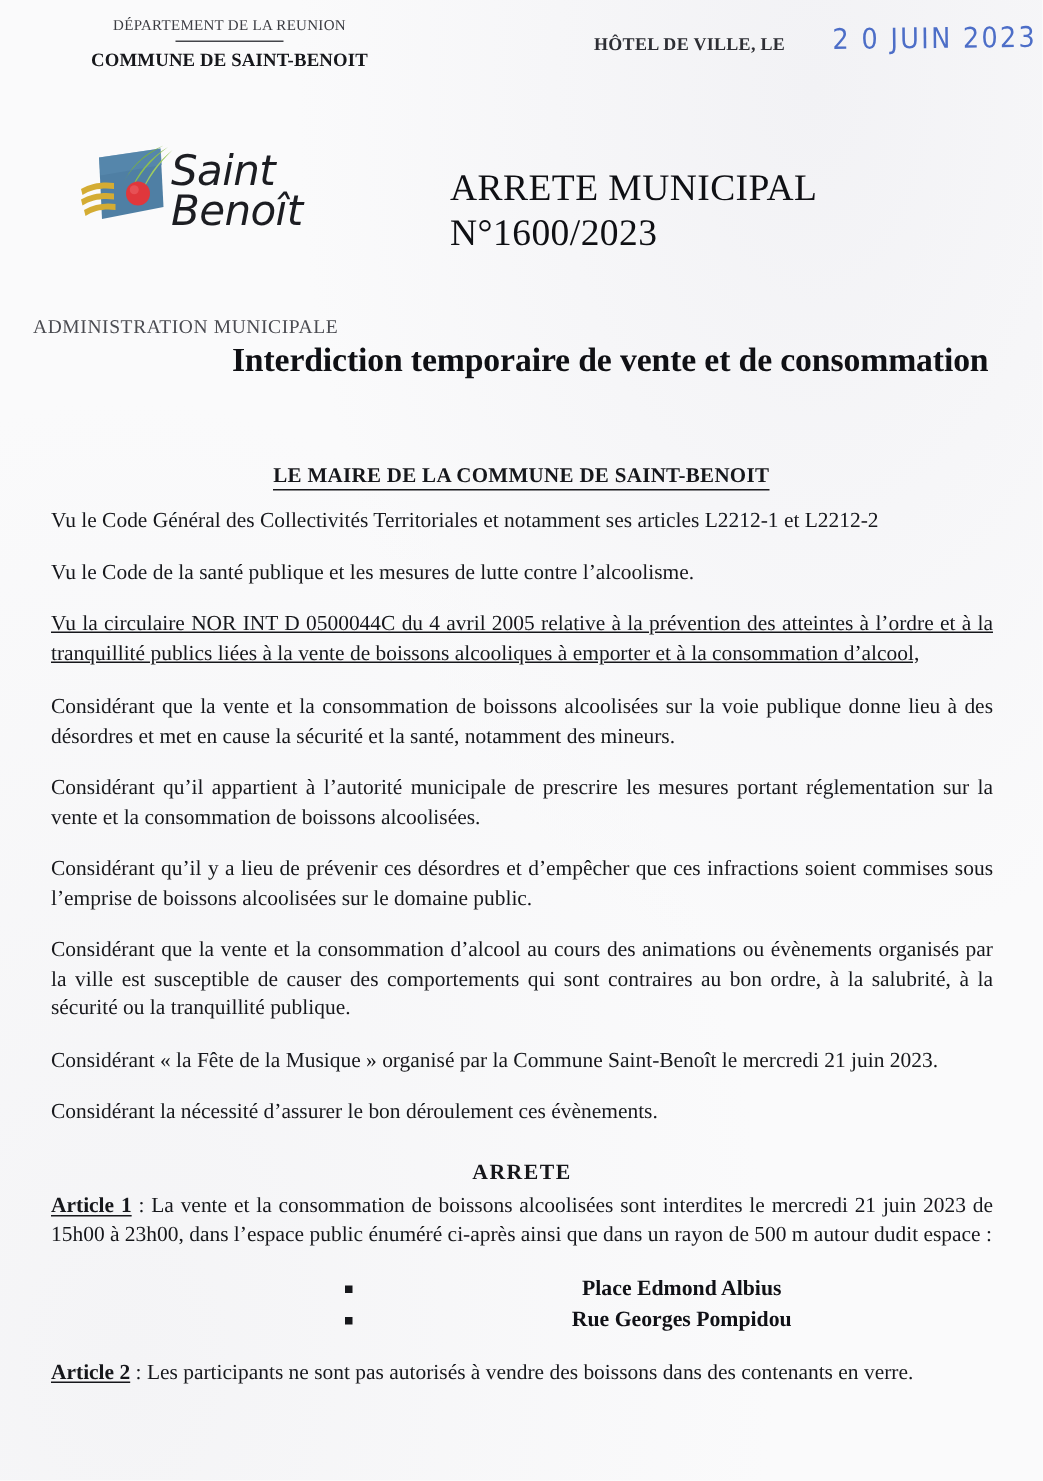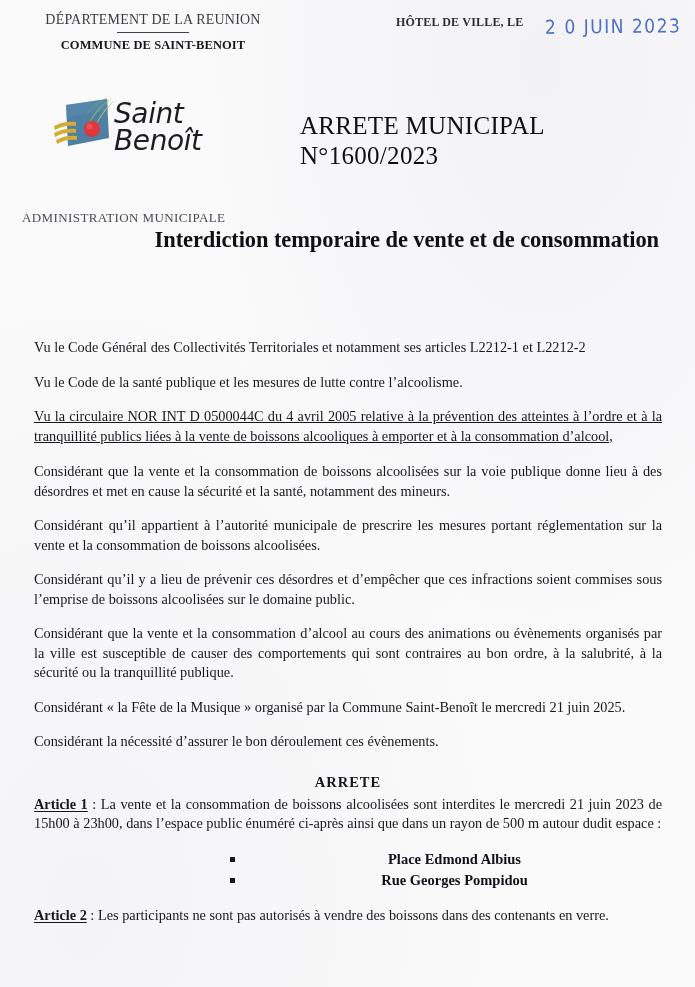--- a/index.html
+++ b/index.html
@@ -34,21 +34,21 @@
     height: 60px;
   }
   .hdr-left {
     position: absolute;
     left: 4px;
     top: 12px;
     width: 250px;
     text-align: center;
   }
   .dept {
-    font-size: 14px;
+    font-size: 10px;
     letter-spacing: .2px;
     color: #3b3c42;
     white-space: nowrap;
   }
   .hdr-rule {
     width: 72px;
     height: 1px;
     background: #43444a;
     margin: 4px auto 5px auto;
   }
@@ -57,22 +57,22 @@
     font-weight: bold;
     letter-spacing: .1px;
     color: #16171b;
     white-space: nowrap;
   }
   .hdr-right {
     position: absolute;
     left: 372px;
     top: 15px;
     display: flex;
-    align-items: flex-start;
-    gap: 22px;
+    align-items: flex-end;
+    gap: 32px;
   }
   .hdv-label {
     font-size: 12px;
     font-weight: bold;
     letter-spacing: .2px;
     color: #2d2e34;
     white-space: nowrap;
   }
   .date-stamp {
     font-family: "DejaVu Sans Condensed", "Liberation Sans Narrow", "Liberation Sans", sans-serif;
@@ -259,32 +259,35 @@
 
   <div class="arrete-title">
     <div>ARRETE MUNICIPAL</div>
     <div>N°1600/2023</div>
   </div>
 
   <div class="subject">
     <div>Interdiction temporaire de vente et de consommation</div>
   </div>
 
+  <div class="mayor-line">
+    <span>LE MAIRE DE LA COMMUNE DE SAINT-BENOIT</span>
+  </div>
 
   <div class="body-text">
 
     <p class="para">Vu le Code Général des Collectivités Territoriales et notamment ses articles L2212-1 et L2212-2</p>
     <p class="para">Vu le Code de la santé publique et les mesures de lutte contre l’alcoolisme.</p>
     <p class="para last-vu">Vu la circulaire NOR INT D 0500044C du 4 avril 2005 relative à la prévention des atteintes à l’ordre et à la tranquillité publics liées à la vente de boissons alcooliques à emporter et à la consommation d’alcool,</p>
 
     <p class="para">Considérant que la vente et la consommation de boissons alcoolisées sur la voie publique donne lieu à des désordres et met en cause la sécurité et la santé, notamment des mineurs.</p>
     <p class="para">Considérant qu’il appartient à l’autorité municipale de prescrire les mesures portant réglementation sur la vente et la consommation de boissons alcoolisées.</p>
     <p class="para">Considérant qu’il y a lieu de prévenir ces désordres et d’empêcher que ces infractions soient commises sous l’emprise de boissons alcoolisées sur le domaine public.</p>
     <p class="para">Considérant que la vente et la consommation d’alcool au cours des animations ou évènements organisés par la ville est susceptible de causer des comportements qui sont contraires au bon ordre, à la salubrité, à la sécurité ou la tranquillité publique.</p>
-    <p class="para">Considérant « la Fête de la Musique » organisé par la Commune Saint-Benoît le mercredi 21 juin 2025.</p>
+    <p class="para">Considérant « la Fête de la Musique » organisé par la Commune Saint-Benoît le mercredi 21 juin 2023.</p>
     <p class="para">Considérant la nécessité d’assurer le bon déroulement ces évènements.</p>
 
     <div class="arrete-word">ARRETE</div>
 
     <p class="para"><span class="art-label">Article 1</span><span> : La vente et la consommation de boissons alcoolisées sont interdites le mercredi 21 juin 2023 de 15h00 à 23h00, dans l’espace public énuméré ci-après ainsi que dans un rayon de 500 m autour dudit espace :</span></p>
 
     <ul class="places">
       <li>Place Edmond Albius</li>
       <li>Rue Georges Pompidou</li>
     </ul>

